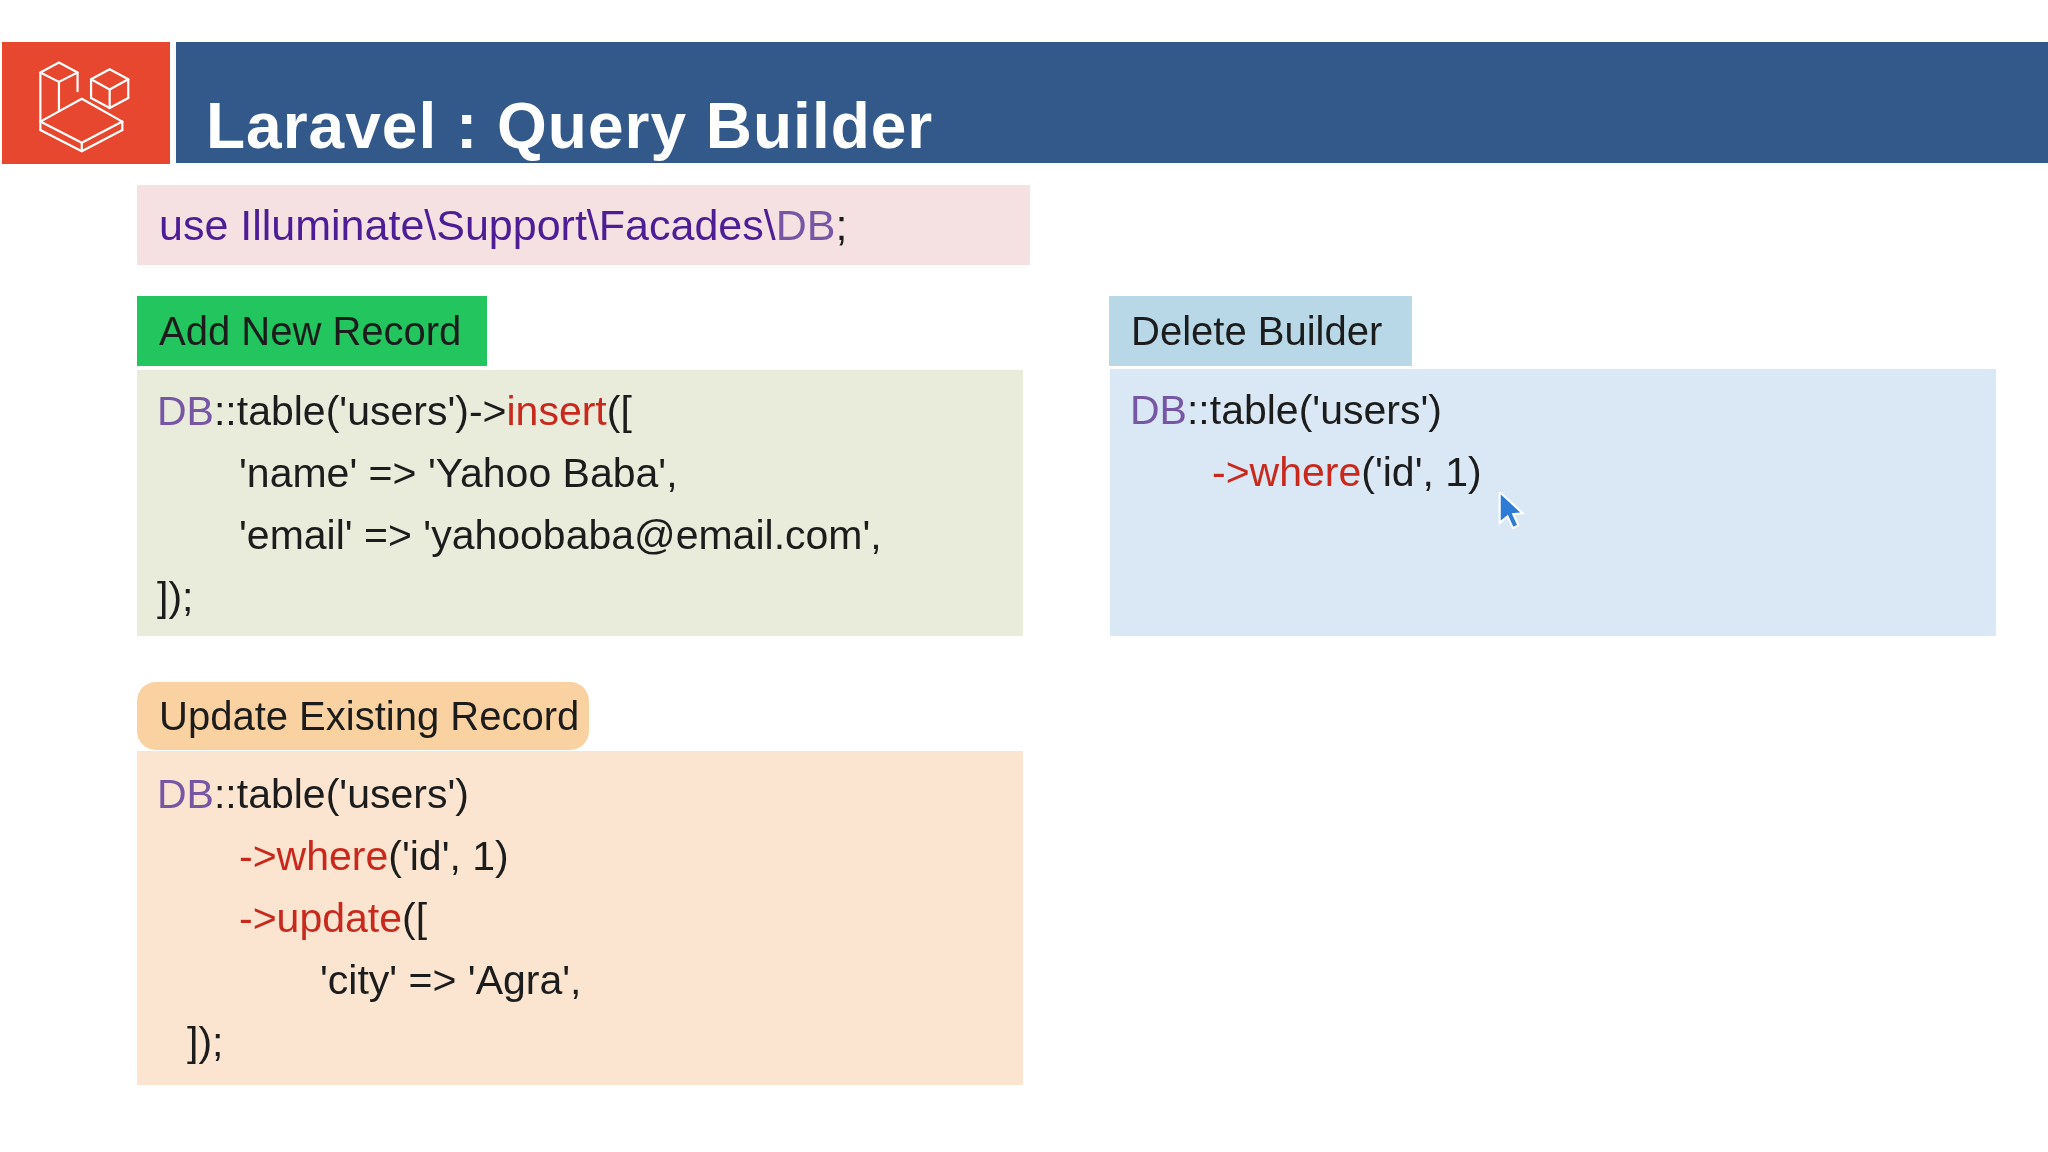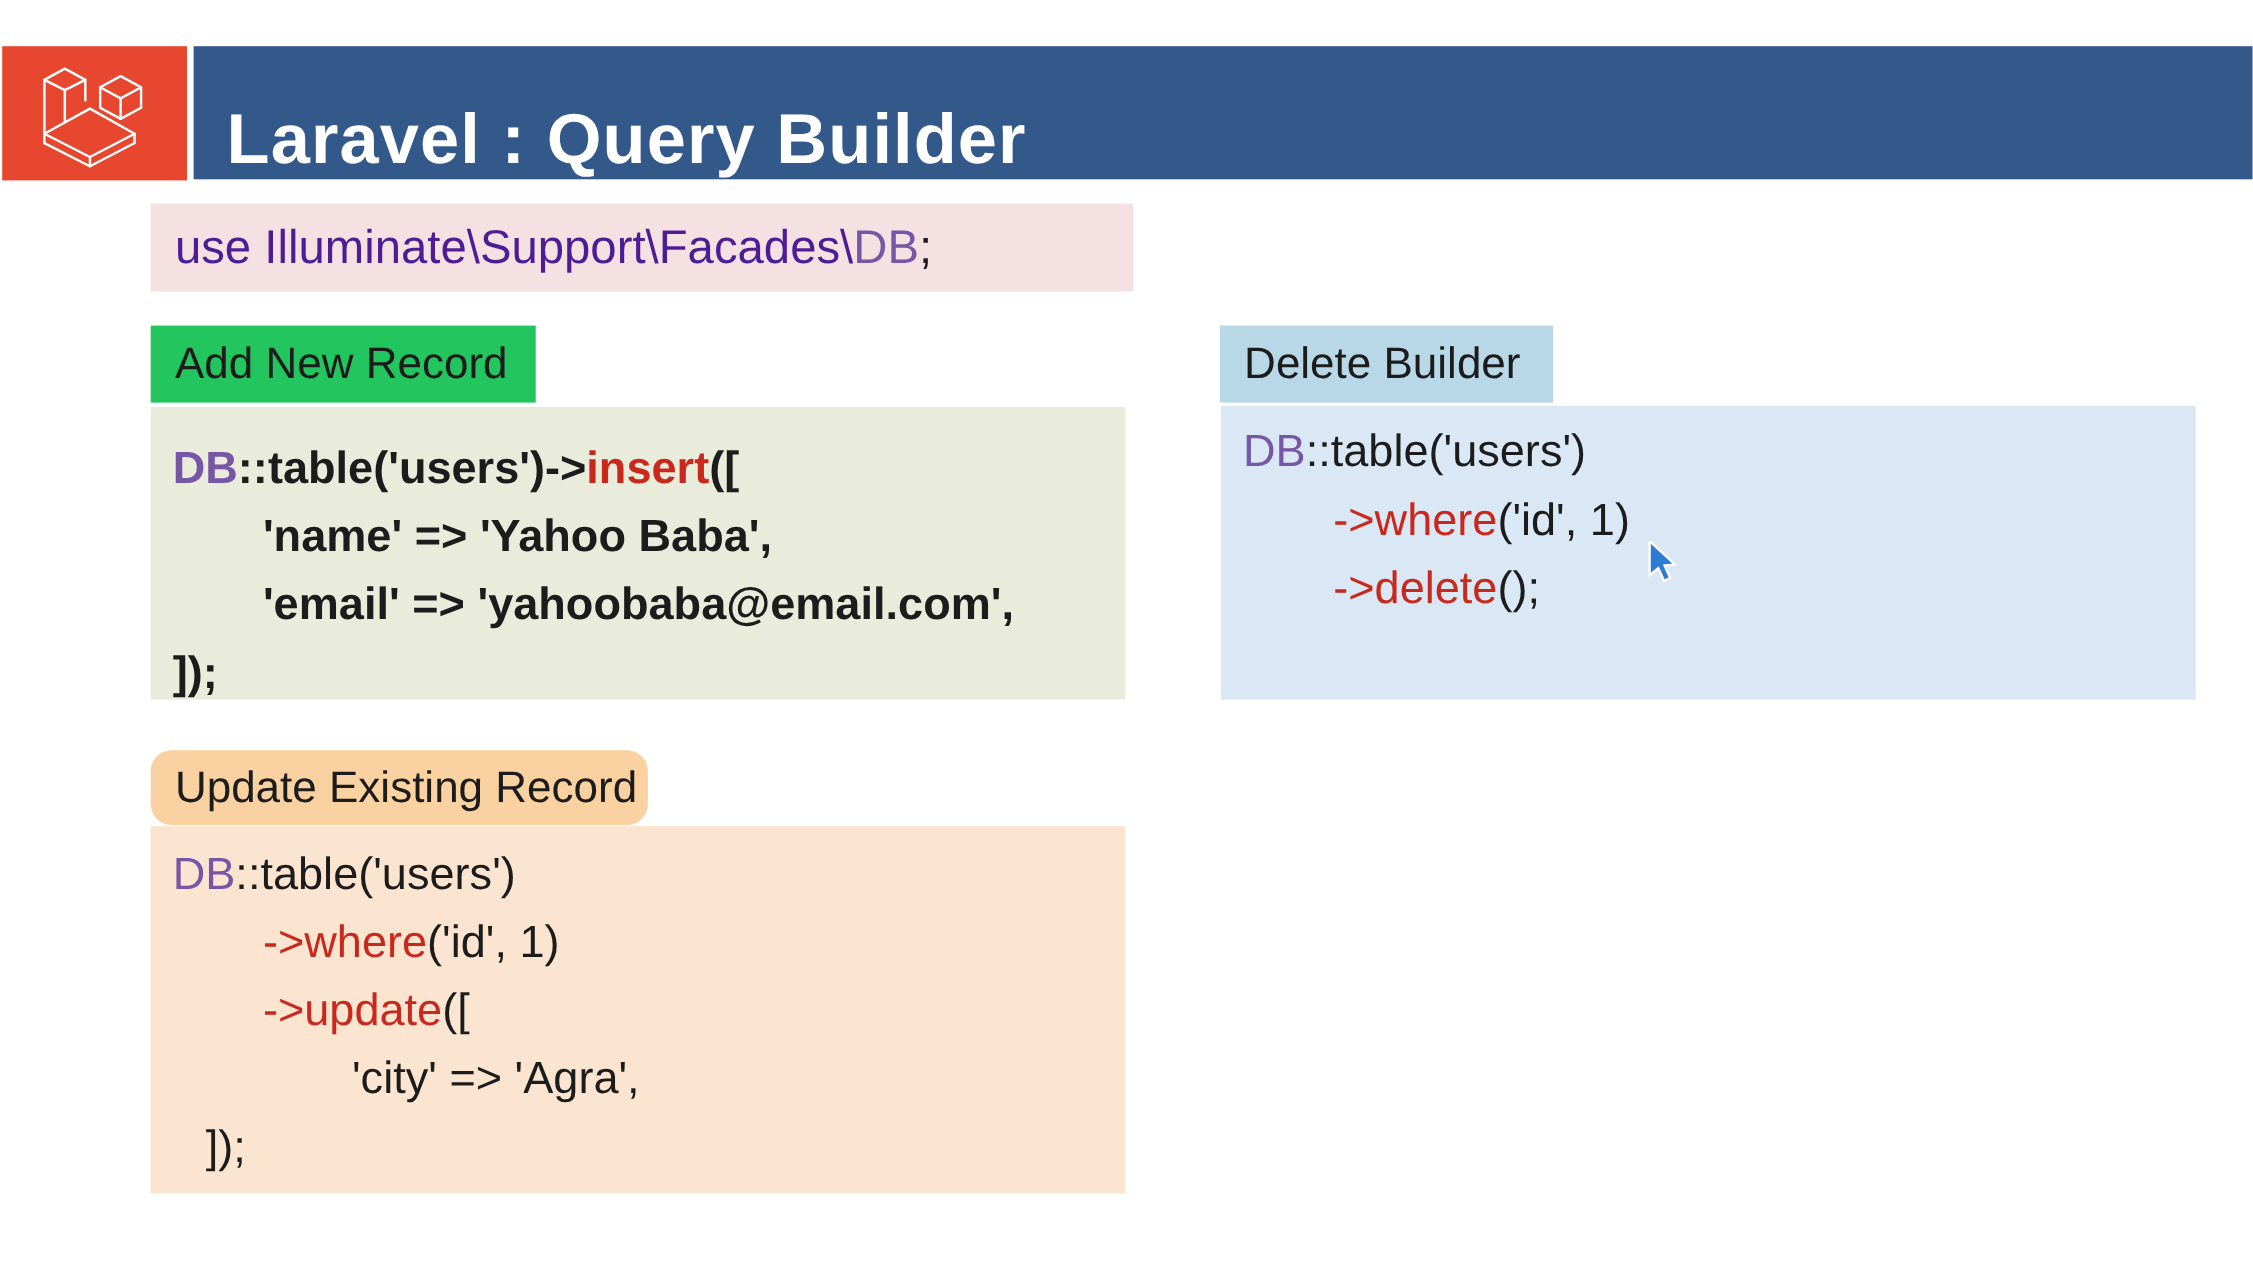--- a/index.html
+++ b/index.html
@@ -18,21 +18,21 @@
   .label-box{position:absolute;display:flex;align-items:center;padding-left:22px;
              font-size:40px;color:var(--code);box-sizing:border-box;white-space:pre;}
   .code-block{position:absolute;box-sizing:border-box;padding-left:20px;}
   .code-line{font-size:41px;line-height:62px;white-space:pre;color:var(--code);}
   .import-box{position:absolute;left:137px;top:185px;width:893px;height:80px;
               display:flex;align-items:center;padding-left:22px;box-sizing:border-box;}
   .import-box .code-line{font-size:43px;}
 
   
   .label-insert{left:137px;top:296px;width:350px;height:70px;}
-  .code-insert {left:137px;top:370px;width:886px;height:266px;padding-top:24px;font-weight:bold;}
+  .code-insert {left:137px;top:370px;width:886px;height:266px;padding-top:10px;}
   .label-delete{left:1109px;top:296px;width:303px;height:70px;}
   .code-delete {left:1110px;top:369px;width:886px;height:267px;padding-top:10px;}
   .label-update{left:137px;top:682px;width:452px;height:68px;border-radius:19px;}
   .code-update {left:137px;top:751px;width:886px;height:334px;padding-top:12px;}
 
   .cursor{position:absolute;width:34px;height:42px;}
 </style>
 </head>
 <body>
 
@@ -72,21 +72,20 @@
       <div class="code-line" style="margin-left: 0px;"><span style="color: rgb(118, 86, 165);">DB</span><span style="color: rgb(28, 28, 28);">::table('users')-&gt;</span><span style="color: rgb(201, 41, 29);">insert</span><span style="color: rgb(28, 28, 28);">([</span></div>
       <div class="code-line" style="margin-left: 82px;"><span style="color: rgb(28, 28, 28);">'name' =&gt; 'Yahoo Baba',</span></div>
       <div class="code-line" style="margin-left: 82px;"><span style="color: rgb(28, 28, 28);">'email' =&gt; 'yahoobaba@email.com',</span></div>
       <div class="code-line" style="margin-left: 0px;"><span style="color: rgb(28, 28, 28);">]);</span></div>
     </div>
 
   <div class="label-box label-delete" style="background-color: rgb(184, 216, 232);">Delete Builder</div>
   <div class="code-block code-delete" style="background-color: rgb(218, 232, 245);">
       <div class="code-line" style="margin-left: 0px;"><span style="color: rgb(118, 86, 165);">DB</span><span style="color: rgb(28, 28, 28);">::table('users')</span></div>
       <div class="code-line" style="margin-left: 82px;"><span style="color: rgb(201, 41, 29);">-&gt;where</span><span style="color: rgb(28, 28, 28);">('id', 1)</span></div>
-      <div class="code-line" style="margin-left: 82px;"><span style="color: rgb(201, 41, 29);">-&gt;delete</span><span style="color: rgb(28, 28, 28);">();</span></div>
     </div>
 
   <div class="label-box label-update" style="background-color: rgb(250, 210, 161);">Update Existing Record</div>
   <div class="code-block code-update" style="background-color: rgb(251, 229, 209);">
       <div class="code-line" style="margin-left: 0px;"><span style="color: rgb(118, 86, 165);">DB</span><span style="color: rgb(28, 28, 28);">::table('users')</span></div>
       <div class="code-line" style="margin-left: 82px;"><span style="color: rgb(201, 41, 29);">-&gt;where</span><span style="color: rgb(28, 28, 28);">('id', 1)</span></div>
       <div class="code-line" style="margin-left: 82px;"><span style="color: rgb(201, 41, 29);">-&gt;update</span><span style="color: rgb(28, 28, 28);">([</span></div>
       <div class="code-line" style="margin-left: 163px;"><span style="color: rgb(28, 28, 28);">'city' =&gt; 'Agra',</span></div>
       <div class="code-line" style="margin-left: 30px;"><span style="color: rgb(28, 28, 28);">]);</span></div>
     </div>

